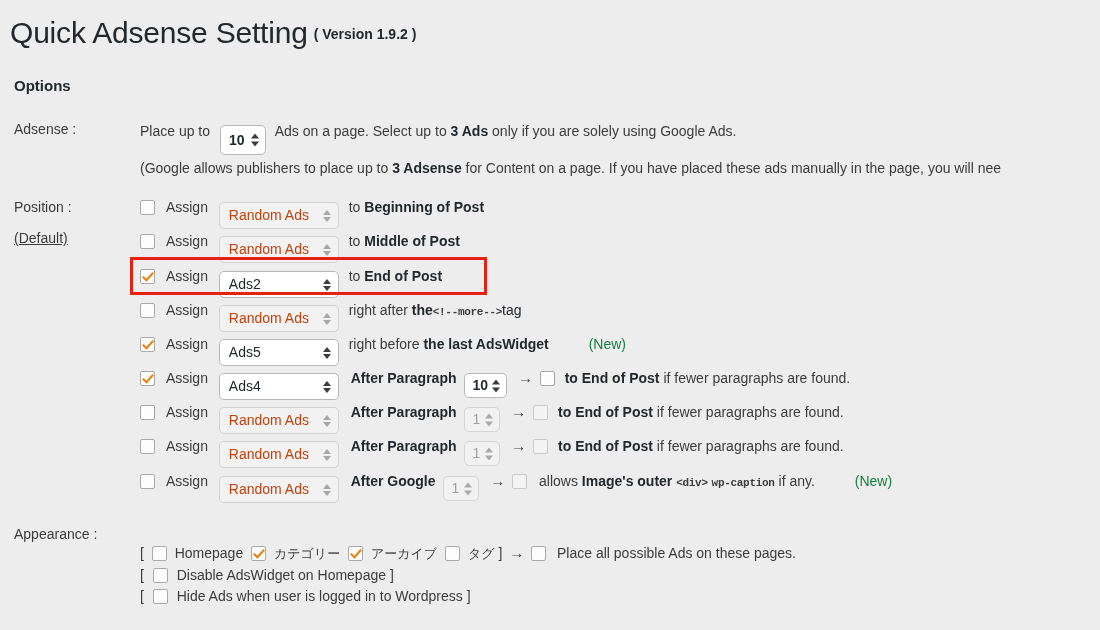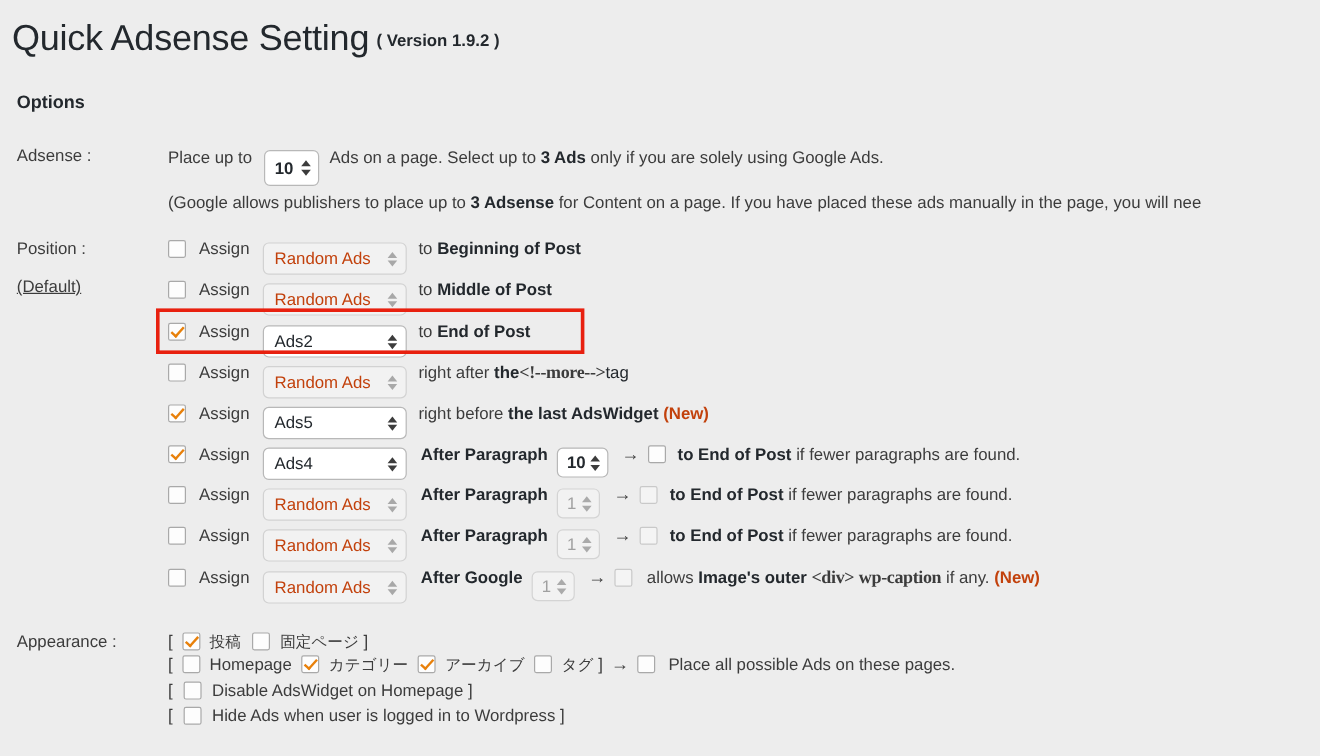--- a/index.html
+++ b/index.html
@@ -68,28 +68,29 @@
   .field {
     position: absolute;
     left: 140px;
     font-size: 14px;
     color: #3c3c3c;
     white-space: nowrap;
     line-height: 20px;
   }
   b.strong { font-weight: 700; color: #23282d; }
   .mono {
-    font-family: Liberation Serif, serif;
+    font-family: Liberation Mono, monospace;
     font-weight: 700;
-    font-size: 15px;
+    font-size: 11px;
     letter-spacing: -0.3px;
   }
   .new {
-    color: #c2410c;
-    font-weight: 700;
+    color: #15803d;
+    font-weight: 400;
+    margin-left: 36px;
   }
 
   
   .cb {
     display: inline-block;
     width: 15px;
     height: 15px;
     border: 1px solid #a9a9a9;
     background: #fdfdfd;
     border-radius: 2px;
@@ -363,28 +364,20 @@
     <span class="mono">&lt;div&gt;</span>
     <span class="mono">wp-caption</span>
     <span>if any.</span>
     <span class="new">(New)</span>
   </div>
 
   <div class="row" style="top:525px;">
     <div class="rowlabel" style="top:0px;">Appearance :</div>
   </div>
 
-  <div class="field" style="top:524px;">
-    <span>[</span>
-    <span class="cb checked" style="margin:0 4px;"></span>
-    <span class="jp">投稿</span>
-    <span class="cb" style="margin:0 5px;"></span>
-    <span class="jp">固定ページ</span>
-    <span>]</span>
-  </div>
 
   <div class="field" style="top:543px;">
     <span>[</span>
     <span class="cb" style="margin:0 4px;"></span>
     <span>Homepage</span>
     <span class="cb checked" style="margin:0 4px;"></span>
     <span class="jp">カテゴリー</span>
     <span class="cb checked" style="margin:0 4px;"></span>
     <span class="jp">アーカイブ</span>
     <span class="cb" style="margin:0 4px;"></span>

